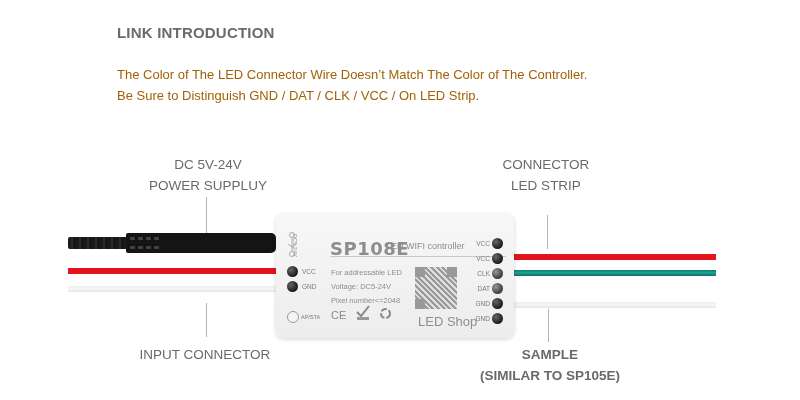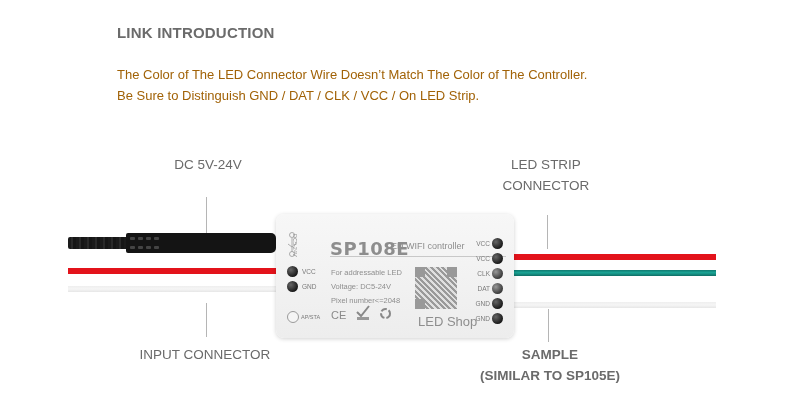--- a/index.html
+++ b/index.html
@@ -40,26 +40,27 @@
 <body>
 
 <div class="abs heading">LINK INTRODUCTION</div>
 <div class="abs intro">
   <div>The Color of The LED Connector Wire Doesn’t Match The Color of The Controller.</div>
   <div>Be Sure to Distinguish GND / DAT / CLK / VCC / On LED Strip.</div>
 </div>
 
 <div class="abs label" style="left:135px; top:154px; width:146px;">
   <div>DC 5V-24V</div>
+  <div>POWER SUPPLUY</div>
 </div>
 <div class="abs leader" style="left:206px; top:197px; height:36px;"></div>
 
 <div class="abs label" style="left:490px; top:154px; width:112px;">
+  <div>CONNECTOR</div>
   <div>LED STRIP</div>
-  <div>CONNECTOR</div>
 </div>
 <div class="abs leader" style="left:547px; top:215px; height:34px;"></div>
 
 <div class="abs leader" style="left:206px; top:303px; height:34px;"></div>
 <div class="abs label" style="left:110px; top:344px; width:190px;">INPUT CONNECTOR</div>
 
 <div class="abs leader" style="left:548px; top:309px; height:33px;"></div>
 <div class="abs label" style="left:470px; top:344px; width:160px;font-weight:bold;">
   <div>SAMPLE</div>
   <div>(SIMILAR TO SP105E)</div>

